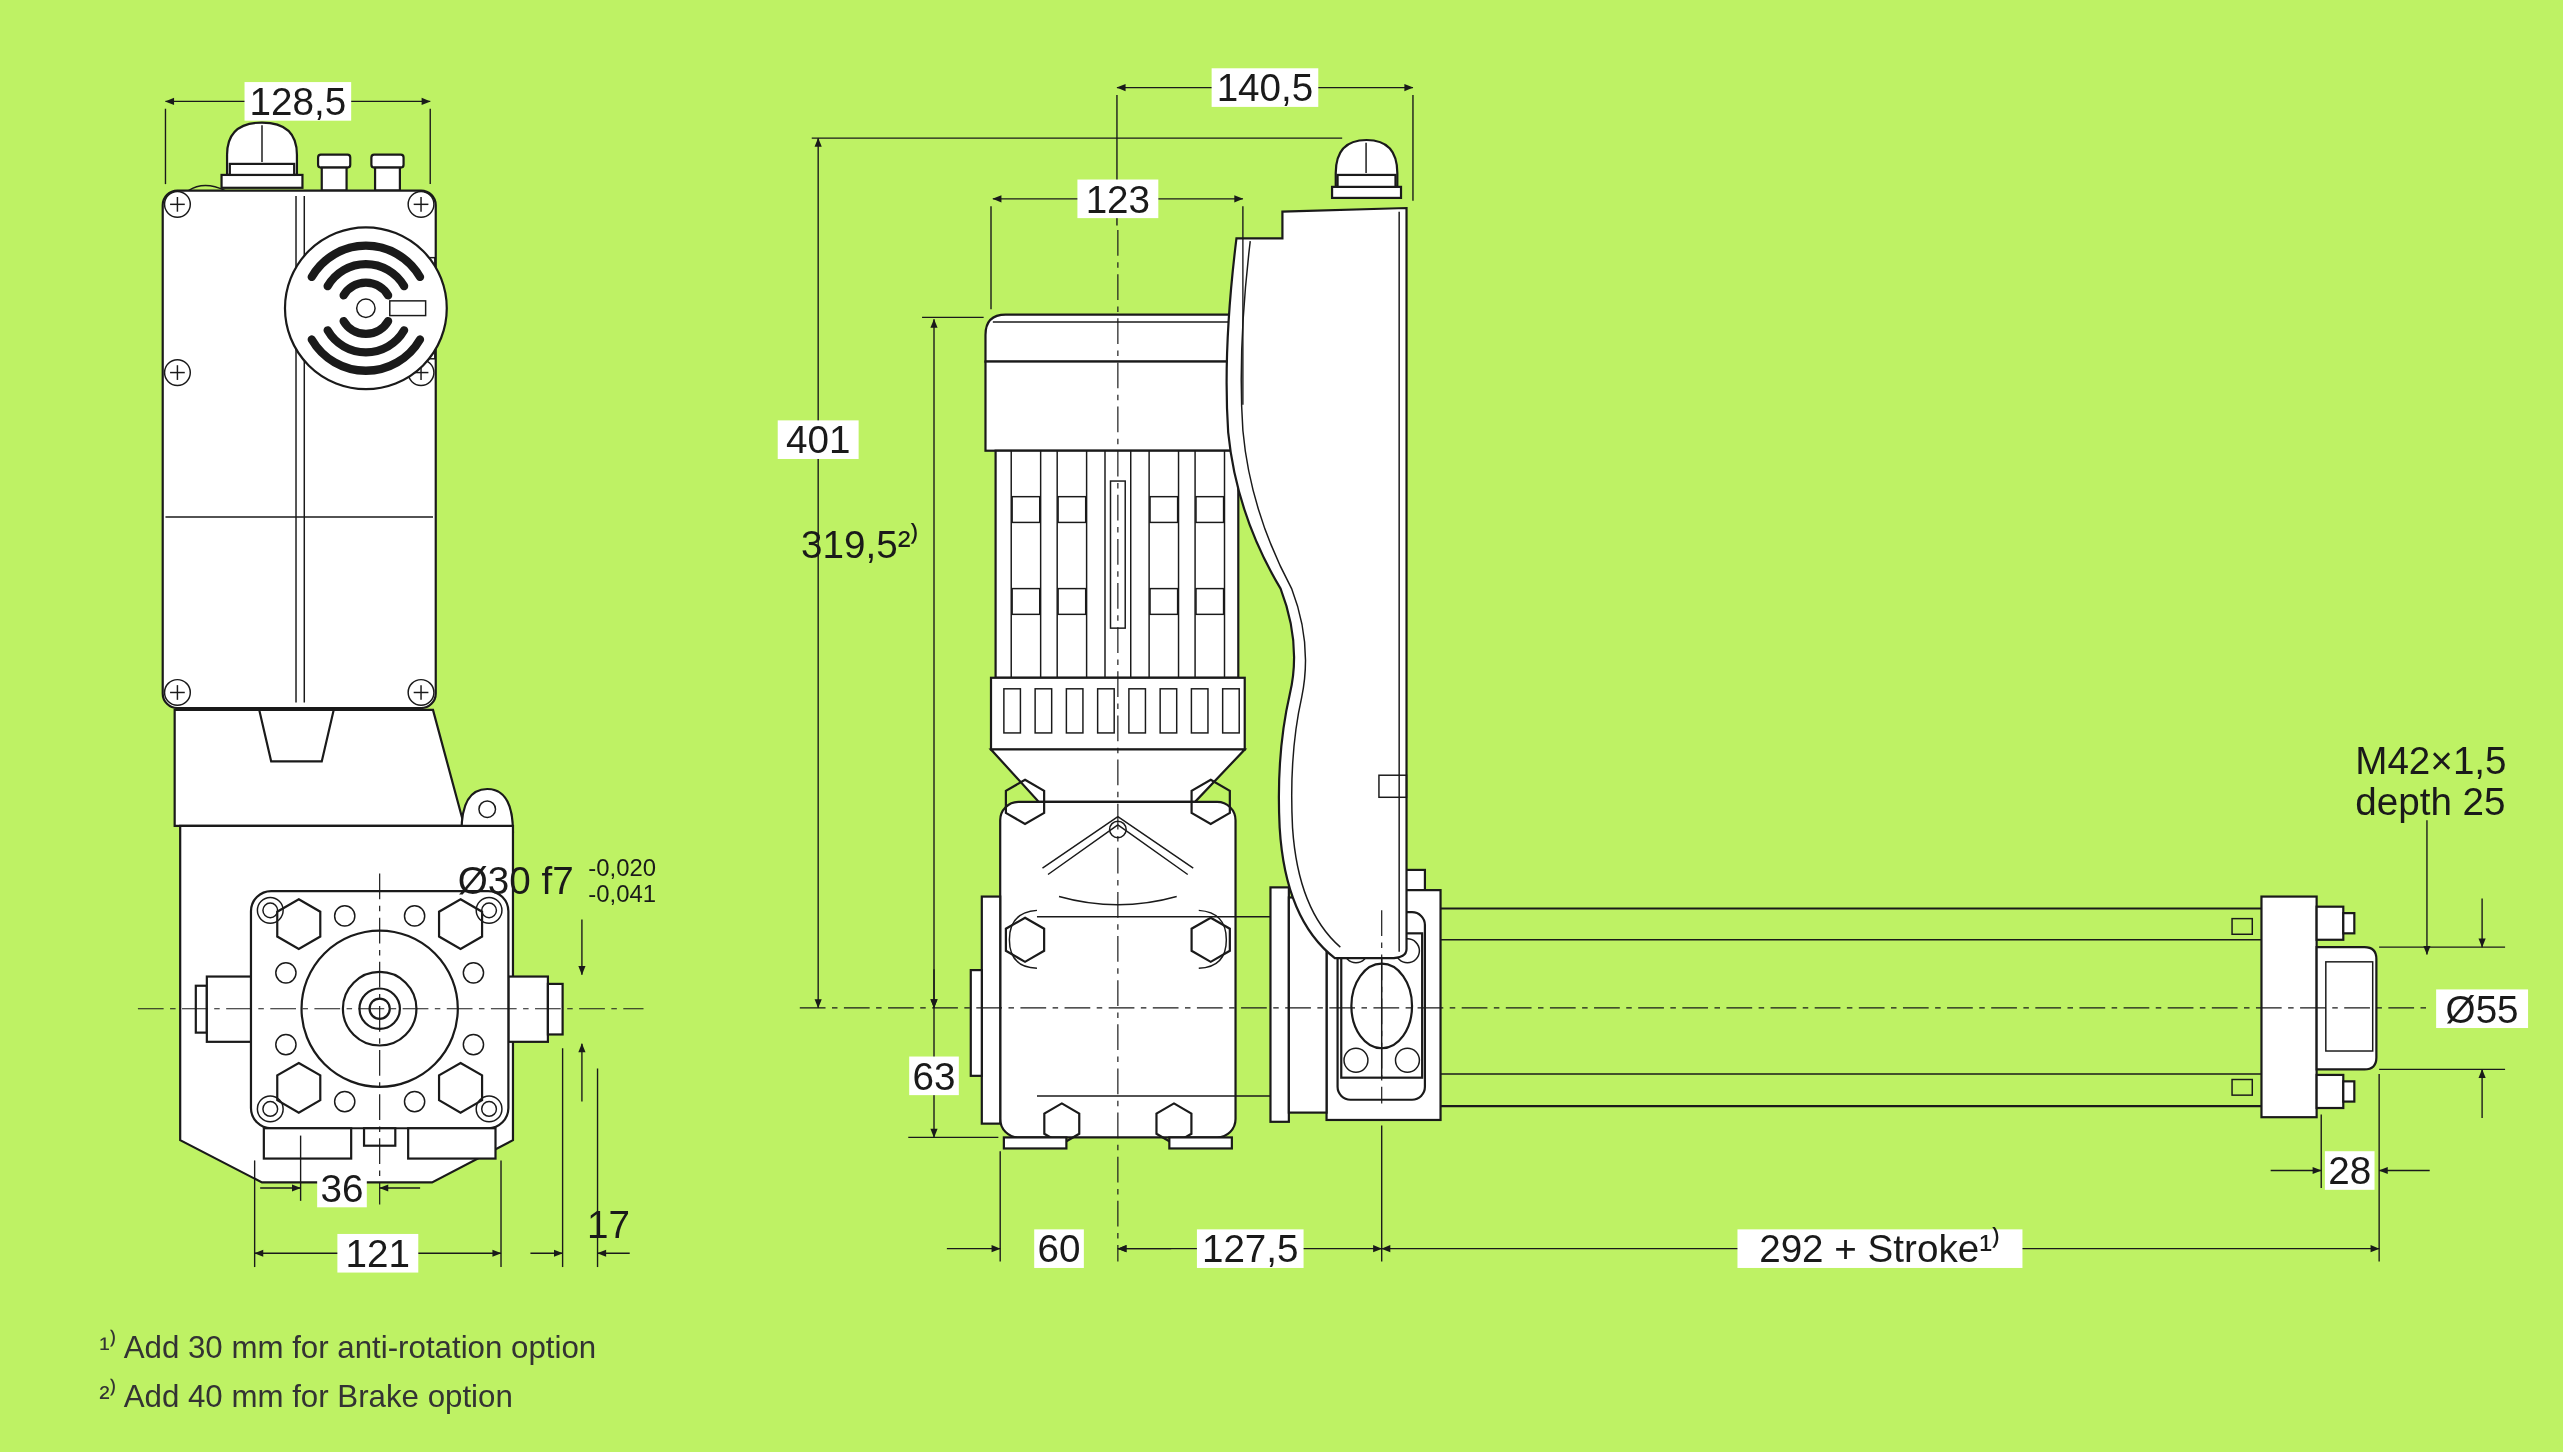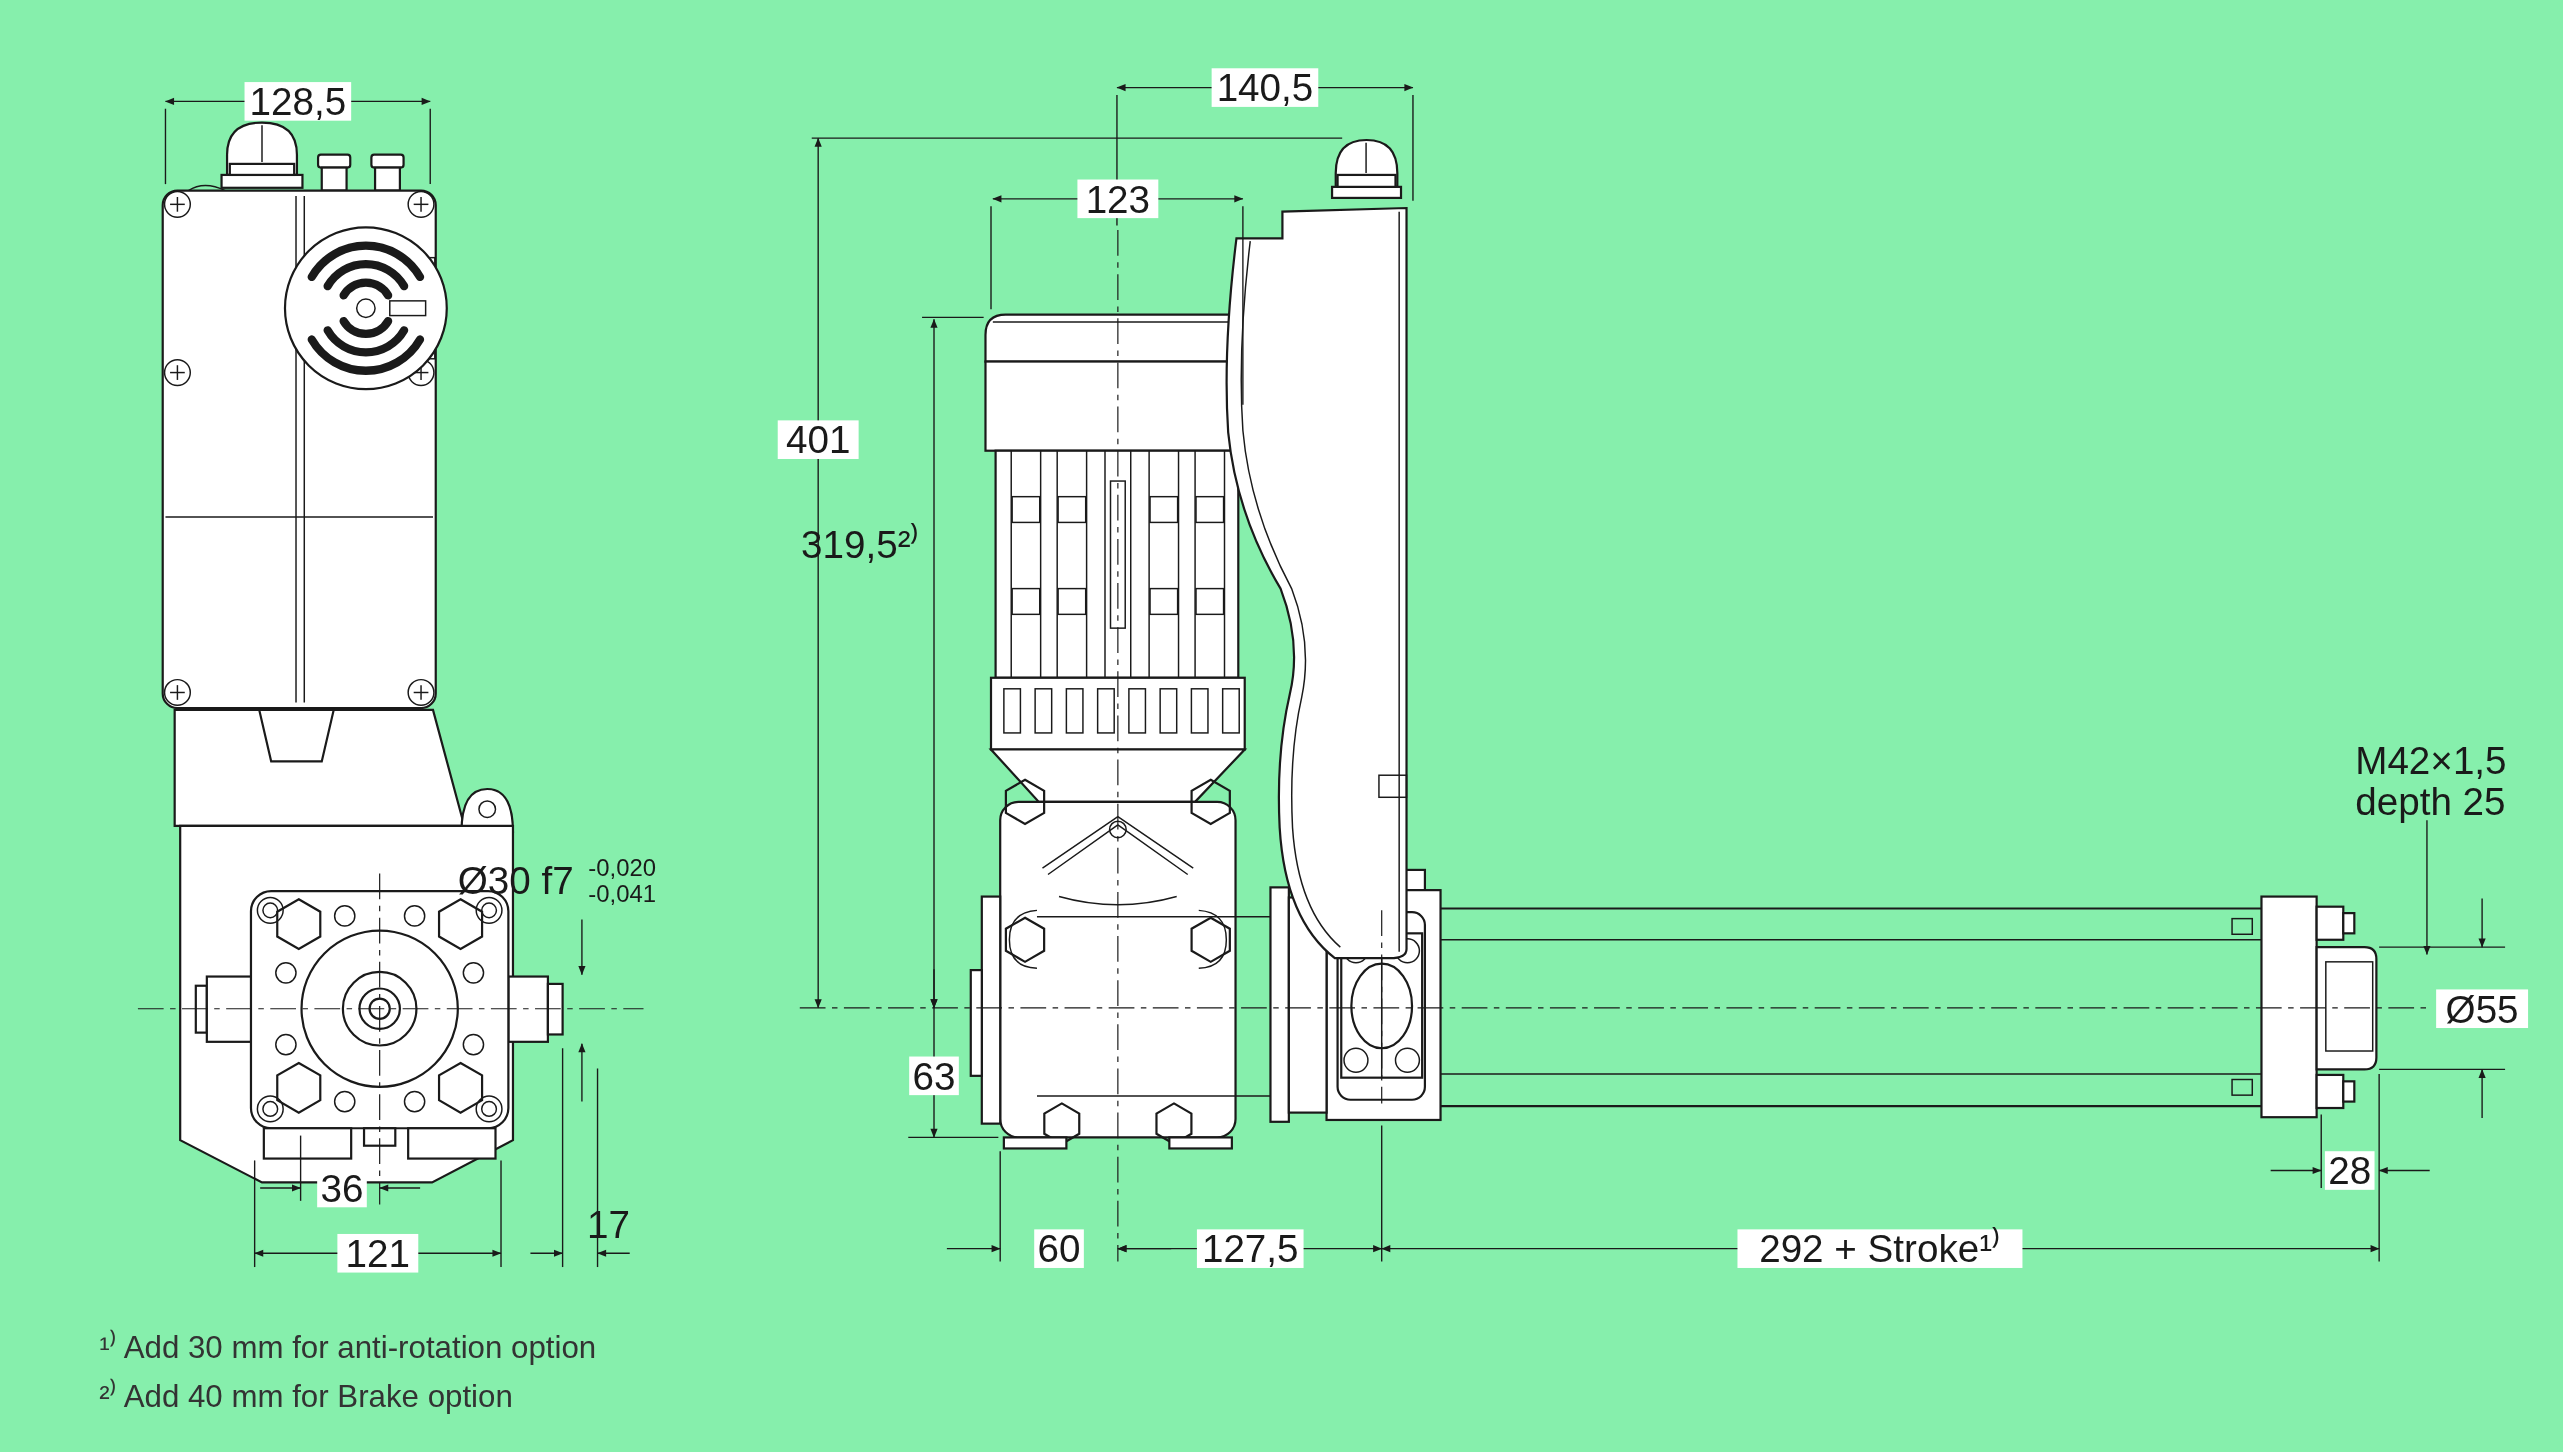--- a/index.html
+++ b/index.html
@@ -1,16 +1,16 @@
 <!DOCTYPE html>
 <html style="font-size:14.7px"><head>
 <meta charset="utf-8">
 <style>
   html,body{margin:0;padding:0;background:#fff;}
-  .stage{position:relative;width:2563px;height:1453px;background:#86efac;overflow:hidden;
+  .stage{position:relative;width:2563px;height:1453px;background:#bef264;overflow:hidden;
          font-family:"Liberation Sans", sans-serif;}
   svg{position:absolute;left:0;top:0;}
   .part{stroke:#1a1a1a;stroke-width:2.4;fill:#ffffff;}
   .part-nf{stroke:#1a1a1a;stroke-width:2.4;fill:none;}
   .thin{stroke:#1a1a1a;stroke-width:1.6;fill:none;}
   .dim{stroke:#1a1a1a;stroke-width:1.5;fill:none;}
   .cl{stroke:#1a1a1a;stroke-width:1.3;fill:none;stroke-dasharray:28 7 6 7;}
   .dtxt{font:42px "Liberation Sans", sans-serif;fill:#1a1a1a;}
   .stxt{font:26px "Liberation Sans", sans-serif;fill:#1a1a1a;}
   .ftxt{font:34px "Liberation Sans", sans-serif;fill:#333333;}

